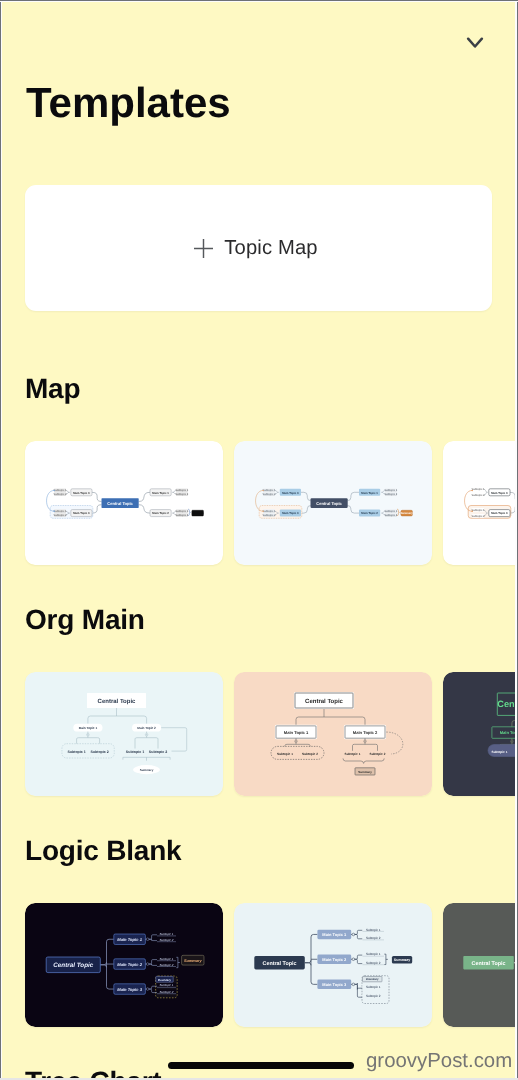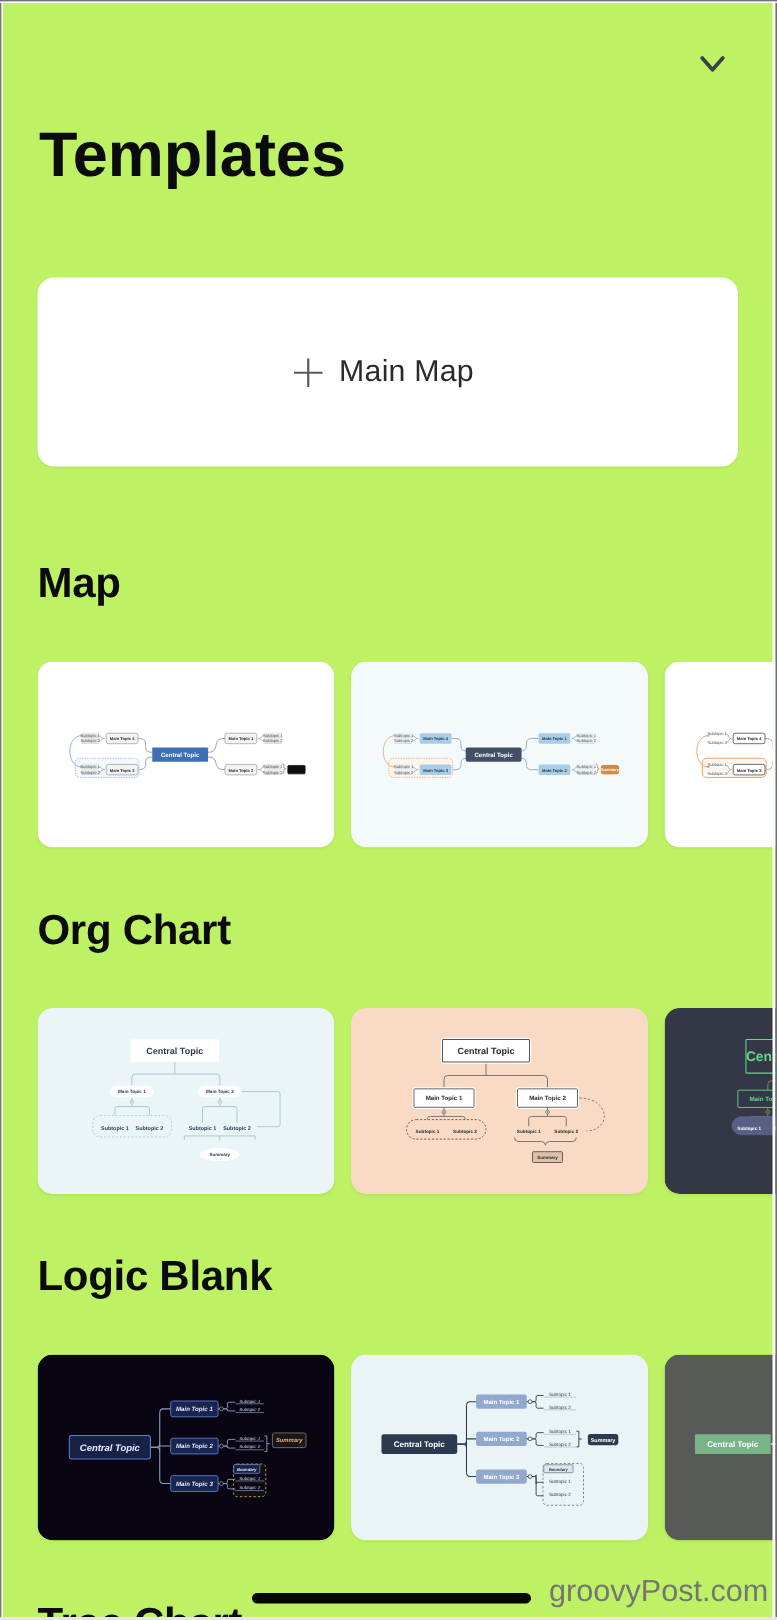--- a/index.html
+++ b/index.html
@@ -1,19 +1,19 @@
 <!DOCTYPE html>
 <html><head>
 <meta charset="utf-8">
 <style>
   html,body{margin:0;padding:0;}
   *{-webkit-font-smoothing:antialiased;-moz-osx-font-smoothing:grayscale;}
   body{width:518px;height:1080px;overflow:hidden;background:#f2f2f2;
        font-family:"Liberation Sans",sans-serif;-webkit-font-smoothing:antialiased;text-rendering:geometricPrecision;}
-  .root{position:absolute;left:0;top:0;width:518px;height:1080px;background:#bef264;overflow:hidden;}
+  .root{position:absolute;left:0;top:0;width:518px;height:1080px;background:#fef9c3;overflow:hidden;}
   .edge-l{position:absolute;left:0;top:0;width:1px;height:1080px;background:#6e7176;z-index:40;}
   .edge-l2{position:absolute;left:1px;top:0;width:1px;height:1080px;background:#fcfcfc;z-index:40;}
   .edge-r{position:absolute;left:517px;top:0;width:1px;height:1080px;background:#6e7176;z-index:40;}
   .edge-r2{position:absolute;left:515px;top:0;width:2px;height:1080px;background:#fdfdfd;z-index:40;}
   .edge-t{position:absolute;left:0;top:0;width:518px;height:1px;background:#6e7176;z-index:41;}
   .edge-t2{position:absolute;left:0;top:1px;width:518px;height:1px;background:#fcfcfc;z-index:41;}
   .edge-b{position:absolute;left:0;top:1078px;width:518px;height:2px;background:#e6e6e6;z-index:41;}
 
   .chev{position:absolute;left:463px;top:30px;width:24px;height:24px;}
   .title{position:absolute;left:26px;top:78px;font-size:42px;font-weight:700;
@@ -53,21 +53,21 @@
 
   <div class="title">Templates</div>
 
   <div class="blank-card">
     <div class="blank-inner">
       <span class="plus-wrap">
         <svg width="21" height="21" viewBox="0 0 21 21">
           <path d="M10.5 1 V20 M1 10.5 H20" stroke="#55585c" stroke-width="1.45"></path>
         </svg>
       </span>
-      <span class="blank-label">Main Map</span>
+      <span class="blank-label">Topic Map</span>
     </div>
   </div>
 
   <div class="sec">
     <div class="sec-title" style="top:376px">Map</div>
     <div class="thumbs" style="top:441px">
       <div class="thumb c0">
           <svg width="198" height="124" viewBox="0 0 198 124" xmlns="http://www.w3.org/2000/svg">
             <rect width="198" height="124" rx="10" fill="#ffffff"></rect>
             <path d="M113.7 60.49999999999999 C 122.7 60.49999999999999, 115.0 51.3, 125.0 51.3" fill="none" stroke="#8e98a4" stroke-width="0.62"></path>
@@ -241,21 +241,21 @@
             <rect x="76.5" y="57.3" width="37.2" height="9.6" rx="0.6" fill="#3d6fb4"></rect>
             <text x="95.1" y="63.55" font-size="4.05" font-weight="700" fill="#ffffff" text-anchor="middle" font-family="Liberation Sans, sans-serif">Central Topic</text>
             <path d="M163.20000000000002 68.19999999999999 q 1.1 0 1.1 1.1 v 0.9 q 0 1.2 1.1 1.2 q -1.1 0 -1.1 1.2 v 0.9 q 0 1.1 -1.1 1.1" fill="none" stroke="#e0955a" stroke-width="0.55"></path>
             <rect x="166.9" y="69.3" width="11.5" height="5.6" rx="1.2" fill="#ffffff" stroke="#3b4248" stroke-width="0.5"></rect>
             <text x="172.65" y="73.1" font-size="2.65" font-weight="700" fill="#23282c" text-anchor="middle" font-family="Liberation Sans, sans-serif">Summary</text>
           </svg>
         </div>
     </div>
   </div>
   <div class="sec">
-    <div class="sec-title" style="top:607px">Org Chart</div>
+    <div class="sec-title" style="top:607px">Org Main</div>
     <div class="thumbs" style="top:672px">
       <div class="thumb c0">
           <svg width="198" height="124" viewBox="0 0 198 124" xmlns="http://www.w3.org/2000/svg">
             <rect width="198" height="124" rx="10" fill="#eaf5f7"></rect>
             <path d="M91.5 36.0 V 44.0" fill="none" stroke="#a9bfc8" stroke-width="0.6"></path>
             <path d="M62.9 51.8 V 46.5 Q 62.9 44.0 65.4 44.0 H 119.1 Q 121.6 44.0 121.6 46.5 V 51.8" fill="none" stroke="#a9bfc8" stroke-width="0.6"></path>
             <rect x="48.3" y="51.8" width="29.2" height="7.8" rx="4.0" fill="#ffffff"></rect>
             <text x="62.9" y="56.8" font-size="3.1" font-weight="700" fill="#2d3b4f" text-anchor="middle" font-family="Liberation Sans, sans-serif">Main Topic 1</text>
             <rect x="107.0" y="51.8" width="29.2" height="7.8" rx="4.0" fill="#ffffff"></rect>
             <text x="121.6" y="56.8" font-size="3.1" font-weight="700" fill="#2d3b4f" text-anchor="middle" font-family="Liberation Sans, sans-serif">Main Topic 2</text>

